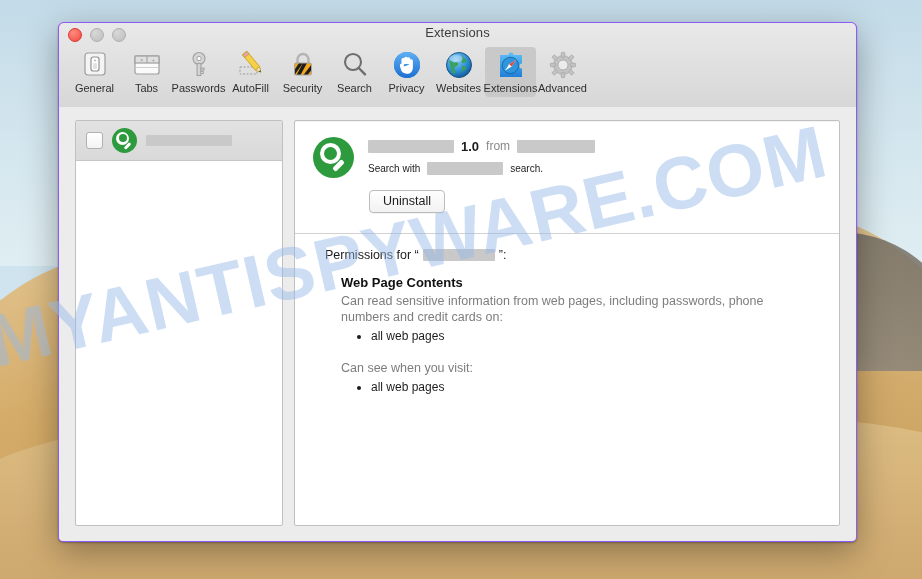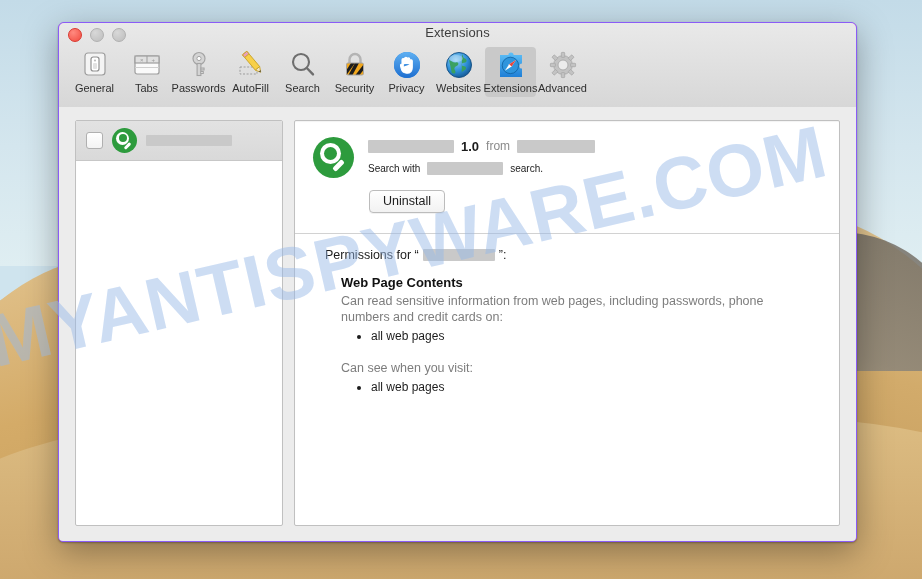--- a/index.html
+++ b/index.html
@@ -224,44 +224,44 @@
               <polygon points="16.7,24.3 19.3,24.3 18,26" fill="#4a4a4a"></polygon>
             </g>
           </svg>
         </div>
         <div class="tb-label">AutoFill</div>
       </div>
 
       <div class="tb-item">
         <div class="tb-ico">
           <svg width="32" height="32" viewBox="0 0 32 32">
-            <circle cx="14" cy="13" r="8" fill="none" stroke="#6e6e6e" stroke-width="2.1"></circle>
-            <line x1="19.8" y1="19" x2="26" y2="25.4" stroke="#6e6e6e" stroke-width="2.4" stroke-linecap="round"></line>
-          </svg>
-        </div>
-        <div class="tb-label">Search</div>
-      </div>
-
-      <div class="tb-item">
-        <div class="tb-ico">
-          <svg width="32" height="32" viewBox="0 0 32 32">
             <path d="M10.5 14 V10.5 a5.5 5.5 0 0 1 11 0 V14" fill="none" stroke="#b4b4b4" stroke-width="2.4"></path>
             <rect x="7.5" y="14" width="17" height="12" rx="1.6" fill="#f2a81e"></rect>
             <g clip-path="inset(0)">
               <rect x="7.5" y="14" width="17" height="12" rx="1.6" fill="#f2a81e"></rect>
               <g>
                 <polygon points="7.5,21 12,14 16,14 7.5,26" fill="#1d1d1d"></polygon>
                 <polygon points="16,14 20,14 13.5,26 9.5,26" fill="#1d1d1d"></polygon>
                 <polygon points="24.5,15.5 24.5,21 20.5,26 16.5,26" fill="#1d1d1d"></polygon>
               </g>
             </g>
             <rect x="7.5" y="14" width="17" height="12" rx="1.6" fill="none" stroke="#a5a5a5" stroke-width="1"></rect>
           </svg>
         </div>
         <div class="tb-label">Security</div>
+      </div>
+
+      <div class="tb-item">
+        <div class="tb-ico">
+          <svg width="32" height="32" viewBox="0 0 32 32">
+            <circle cx="14" cy="13" r="8" fill="none" stroke="#6e6e6e" stroke-width="2.1"></circle>
+            <line x1="19.8" y1="19" x2="26" y2="25.4" stroke="#6e6e6e" stroke-width="2.4" stroke-linecap="round"></line>
+          </svg>
+        </div>
+        <div class="tb-label">Search</div>
       </div>
 
       <div class="tb-item">
         <div class="tb-ico">
           <svg width="32" height="32" viewBox="0 0 32 32">
             <circle cx="16" cy="16" r="13" fill="#2b87e3"></circle>
             <circle cx="16" cy="16" r="13" fill="url(#pg)"></circle>
             <defs>
                 <linearGradient id="pg" x1="0" y1="0" x2="0" y2="1">
               <stop offset="0" stop-color="#5fb0f2"></stop>

